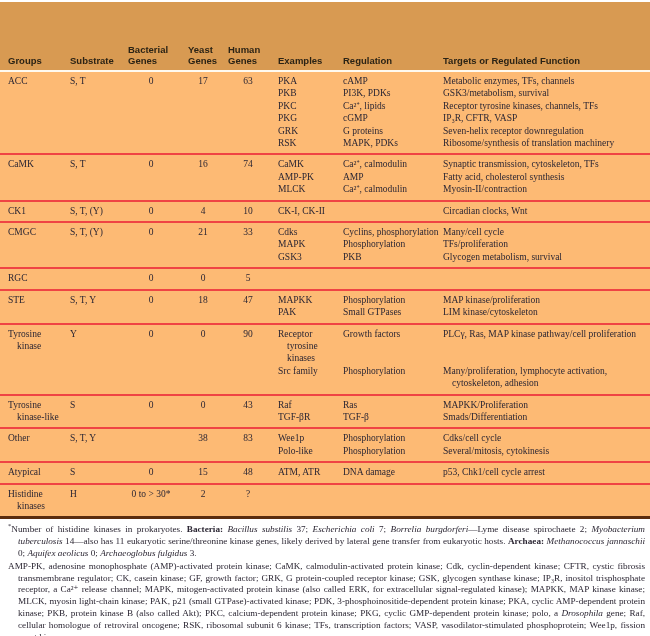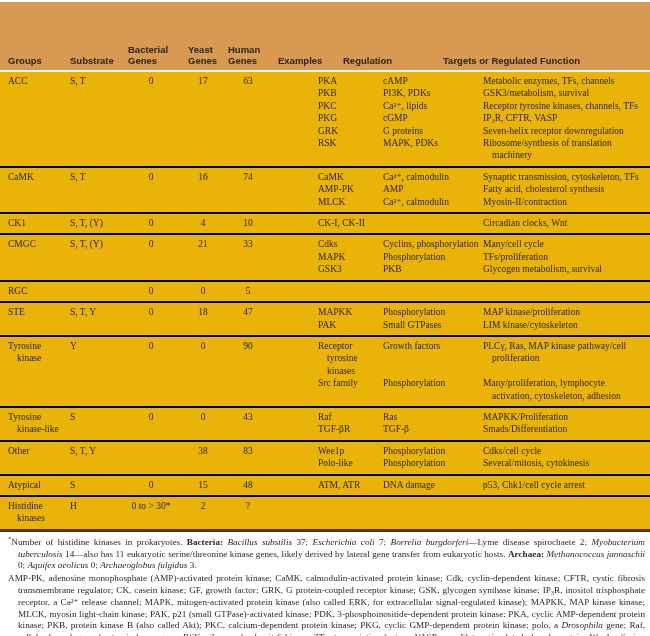--- a/index.html
+++ b/index.html
@@ -17,40 +17,41 @@
     border-bottom:2px solid #fffaf0;
     min-height:30px;
     box-sizing:border-box;
   }
   .th{
     font-family:"Liberation Sans","DejaVu Sans",sans-serif;
     font-weight:bold;font-size:9.5px;line-height:11px;
     color:#2b2315;padding-right:6px;margin-top:38px;
   }
   .tbody{
-    background:#eab308;
+    background:#fdba74;
     border-bottom:3px solid #5b2d0e;
+    font-family:Liberation Serif, serif;
   }
   .section{
     display:grid;
     grid-template-columns:62px 58px 60px 40px 50px 1fr;
     padding:3px 0 4px 8px;
   }
-  .section + .section{border-top:2px solid #000000;}
+  .section + .section{border-top:2px solid #ef4444;}
   .cell{
     font-size:9.5px;line-height:12.4px;color:#2b2633;
   }
   .hang{padding-left:9px;text-indent:-9px;}
   .num{text-align:center;}
   .c-group{padding-right:6px;}
   .c-bact{padding-right:14px;}
   .c-yeast{padding-right:10px;}
   .c-human{padding-right:10px;}
   .exrows{display:flex;flex-direction:column;}
-  .exrow{display:grid;grid-template-columns:65px 100px 1fr;margin-left:40px;}
+  .exrow{display:grid;grid-template-columns:65px 100px 1fr;}
   .cell.tgt{padding-right:4px;}
   .footnotes{padding:5px 5px 0 8px;}
   .fn{
     margin:0 0 1px 0;
     font-size:9.2px;line-height:11.8px;color:#2b2633;
     text-align:justify;
     padding-left:10px;text-indent:-10px;
   }
   .fn sup{font-size:6.5px;line-height:0;}
   .fn .b{font-weight:bold;}

